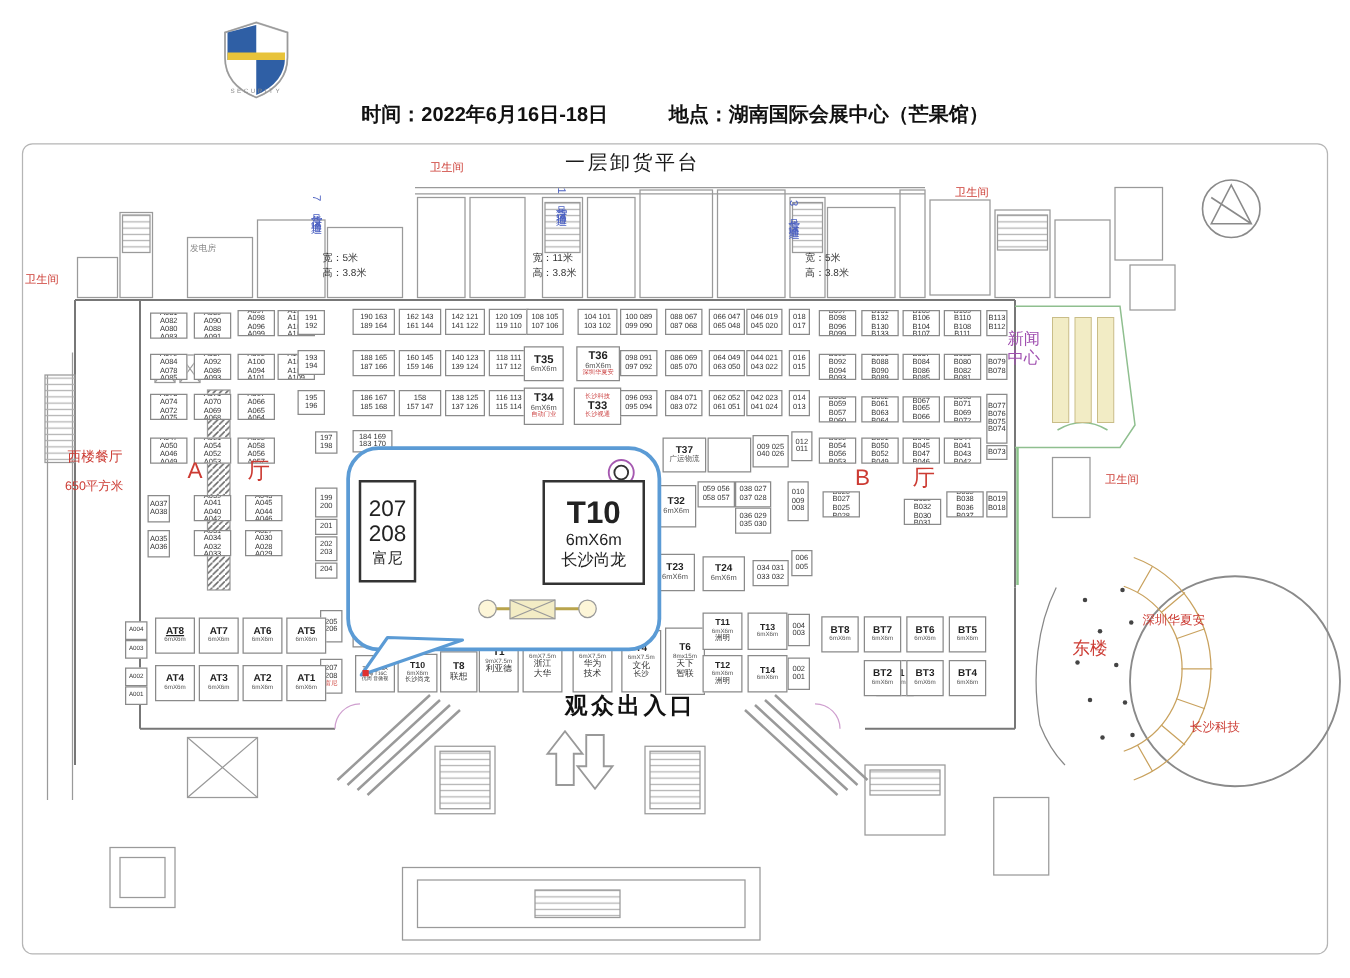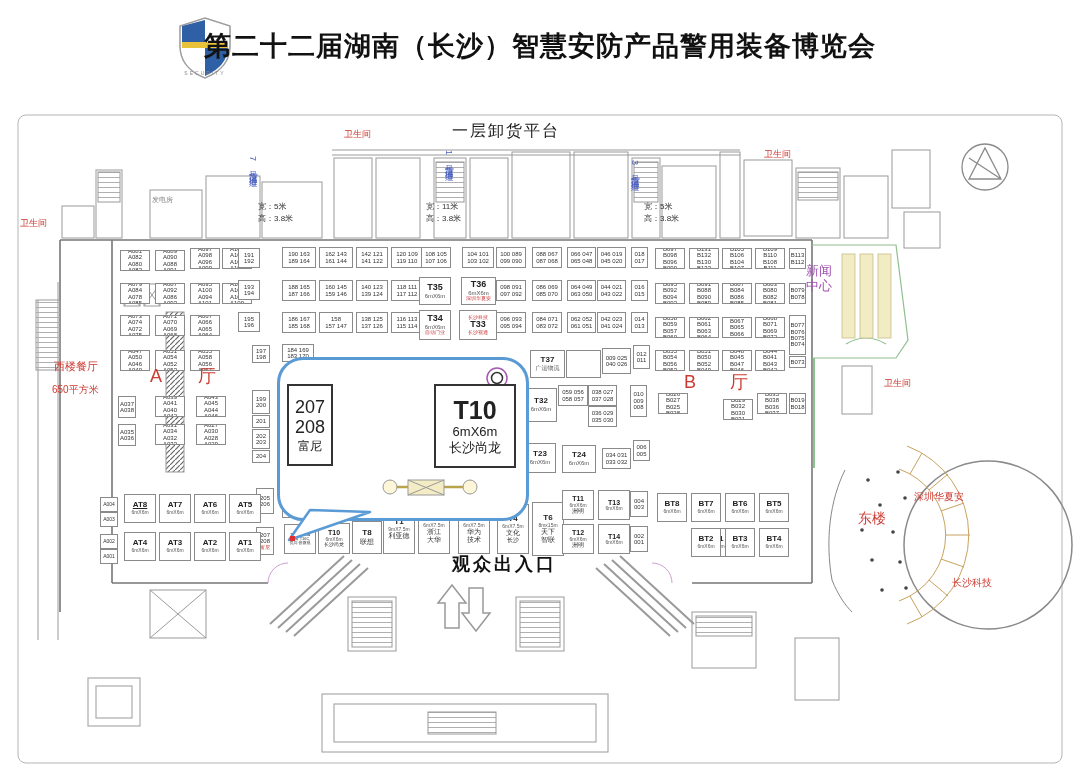--- a/index.html
+++ b/index.html
@@ -53,21 +53,24 @@
 <div class="page">
 
   <svg class="logo" viewBox="0 0 58 66">
     <path d="M29,2 L54,10 V30 Q54,52 29,62 Q4,52 4,30 V10 Z" fill="#fff" stroke="#b8b8b8" stroke-width="1.5"></path>
     <path d="M29,4 L29,32 L6,32 V10 Z" fill="#2f5fa5"></path>
     <path d="M29,32 L29,60 Q52,50 52,30 L29,32 Z" fill="#2f5fa5"></path>
     <rect x="6" y="26" width="46" height="6" fill="#e8c33a"></rect>
     <path d="M29,2 L54,10 V30 Q54,52 29,62 Q4,52 4,30 V10 Z" fill="none" stroke="#9a9a9a" stroke-width="1"></path>
   </svg>
   <div class="logo-txt">SECURITY</div>
-  <div class="hdr-title">第二十二届湖南（长沙）智慧安防产品警用装备博览会</div>
+  <div class="hdr-sub">
+    <span>时间：2022年6月16日-18日</span>
+    <span>地点：湖南国际会展中心（芒果馆）</span>
+  </div>
 
   <svg class="layer base" width="1080" height="782">
     <defs>
       <pattern id="hs" width="5" height="5" patternUnits="userSpaceOnUse">
         <path d="M0,2.5 H5" stroke="#b0b0b0" stroke-width="1"></path>
       </pattern>
       <pattern id="hd" width="5" height="5" patternUnits="userSpaceOnUse">
         <path d="M0,5 L5,0" stroke="#666" stroke-width="1.2"></path>
       </pattern>
     </defs>

